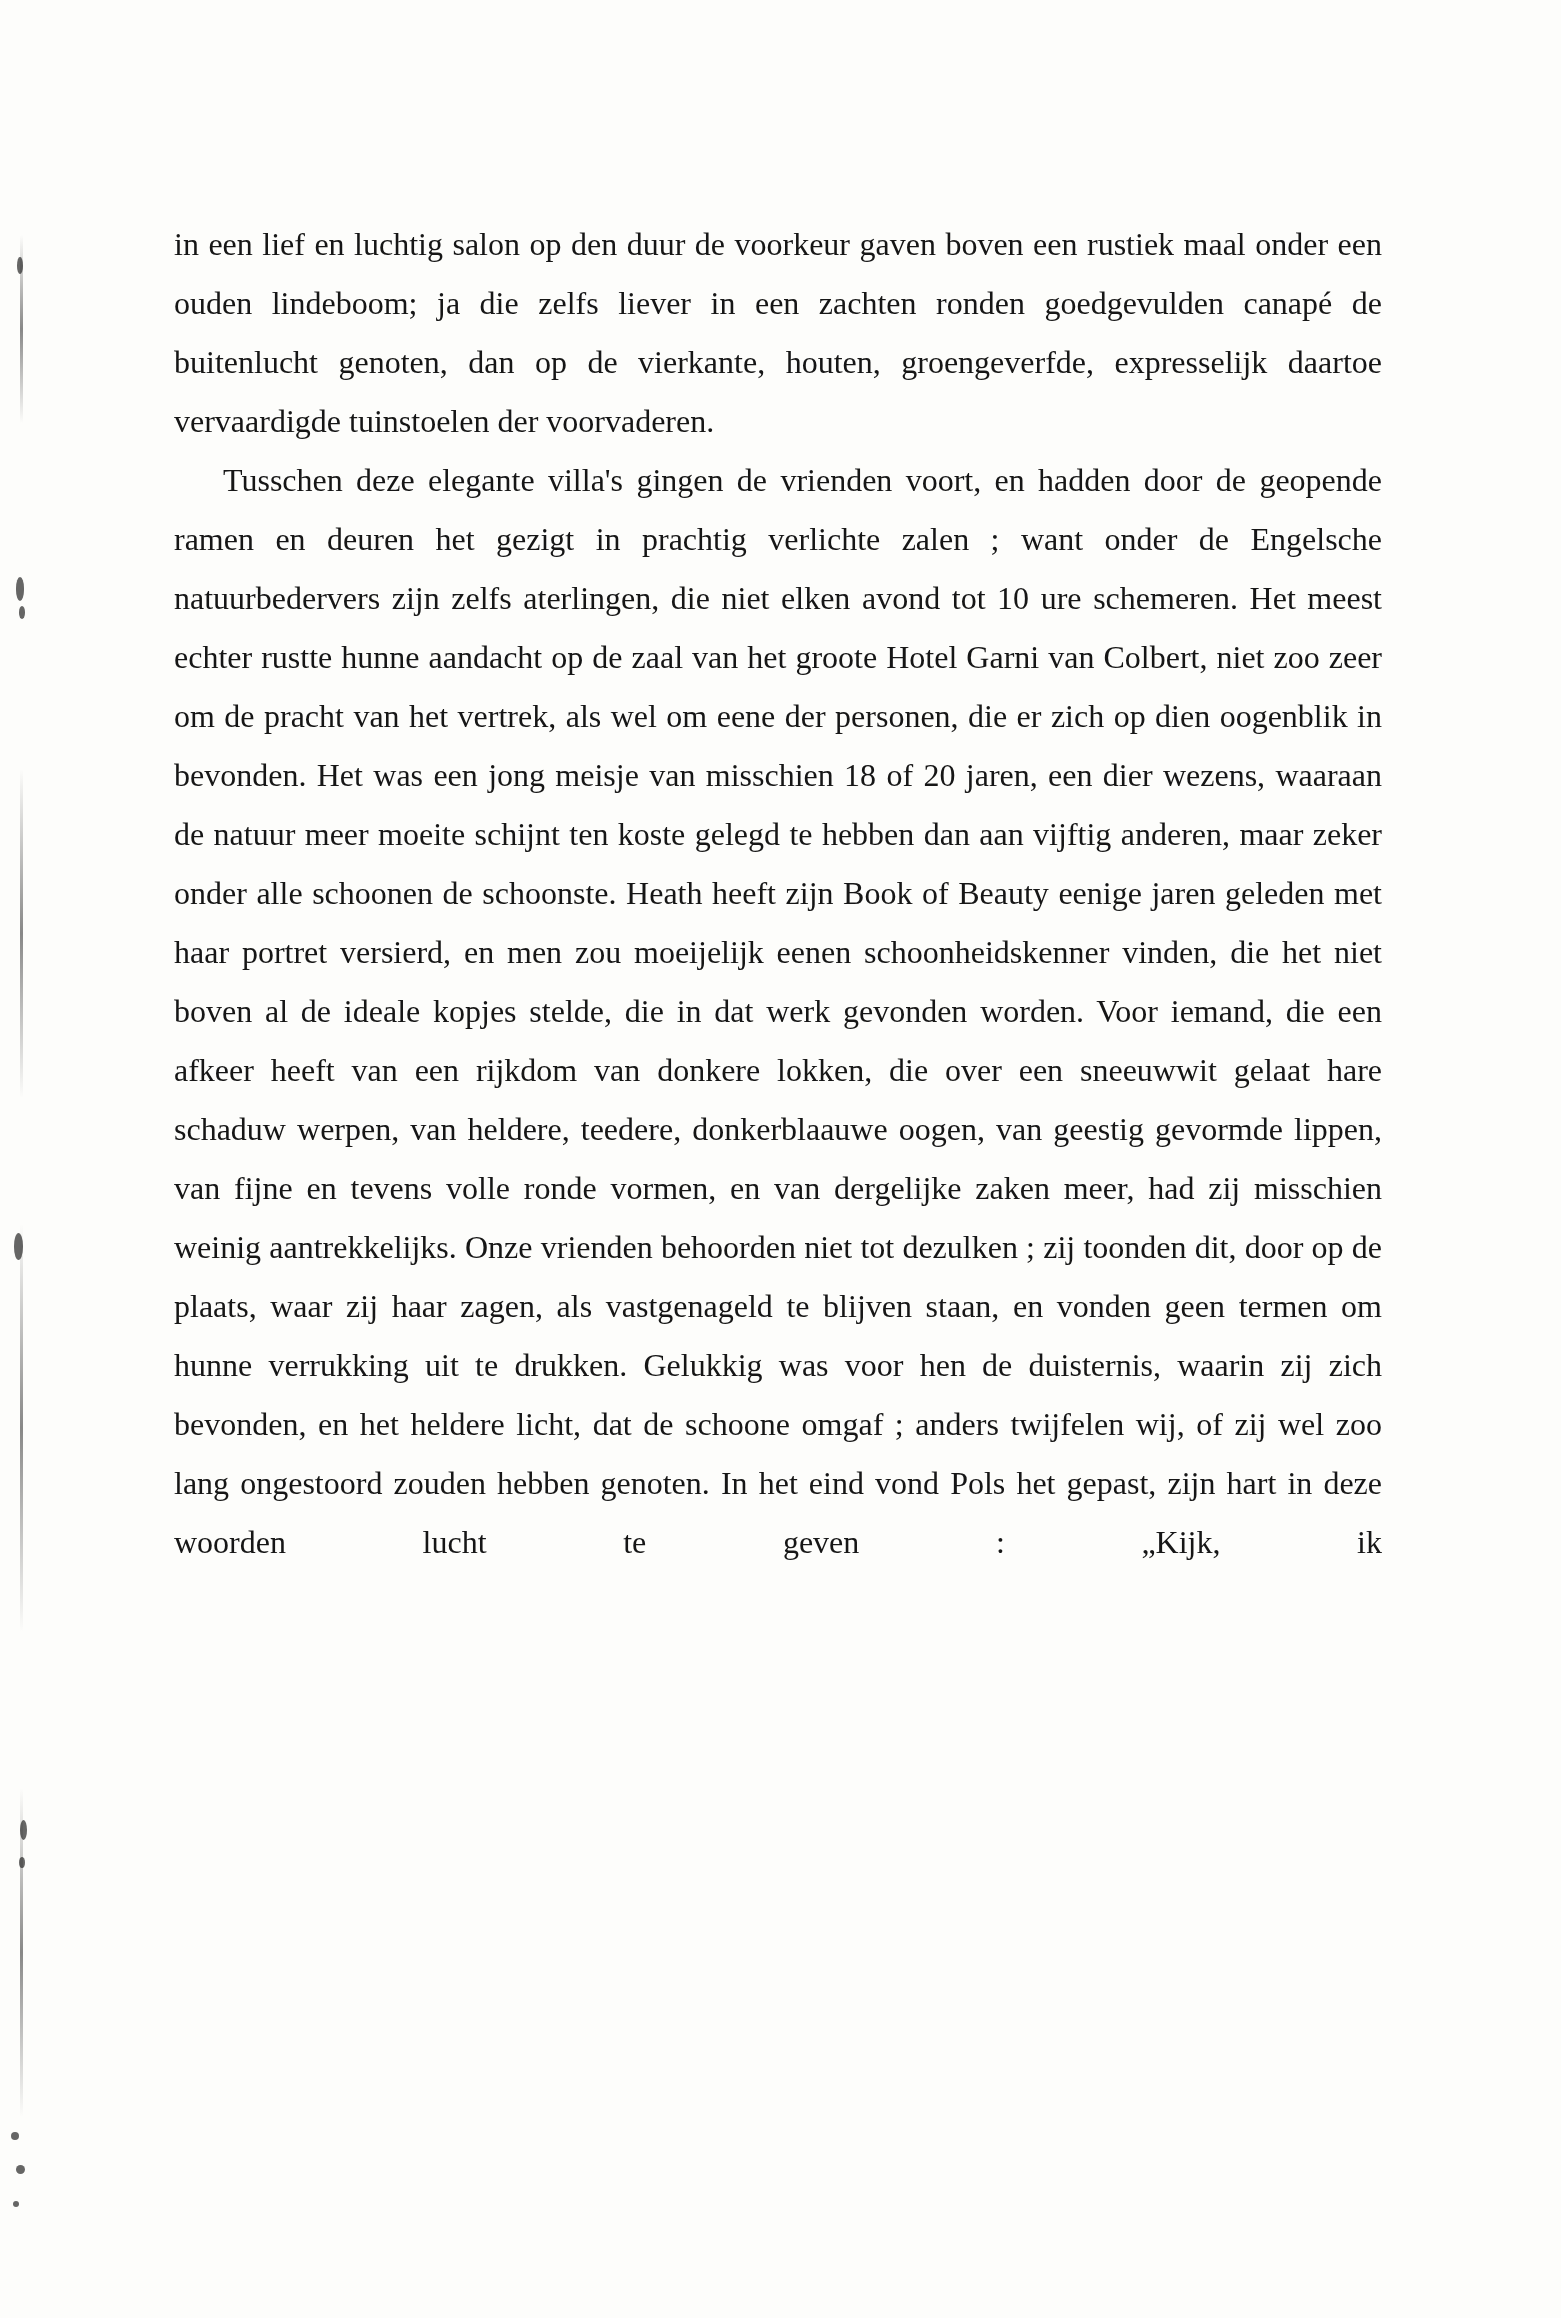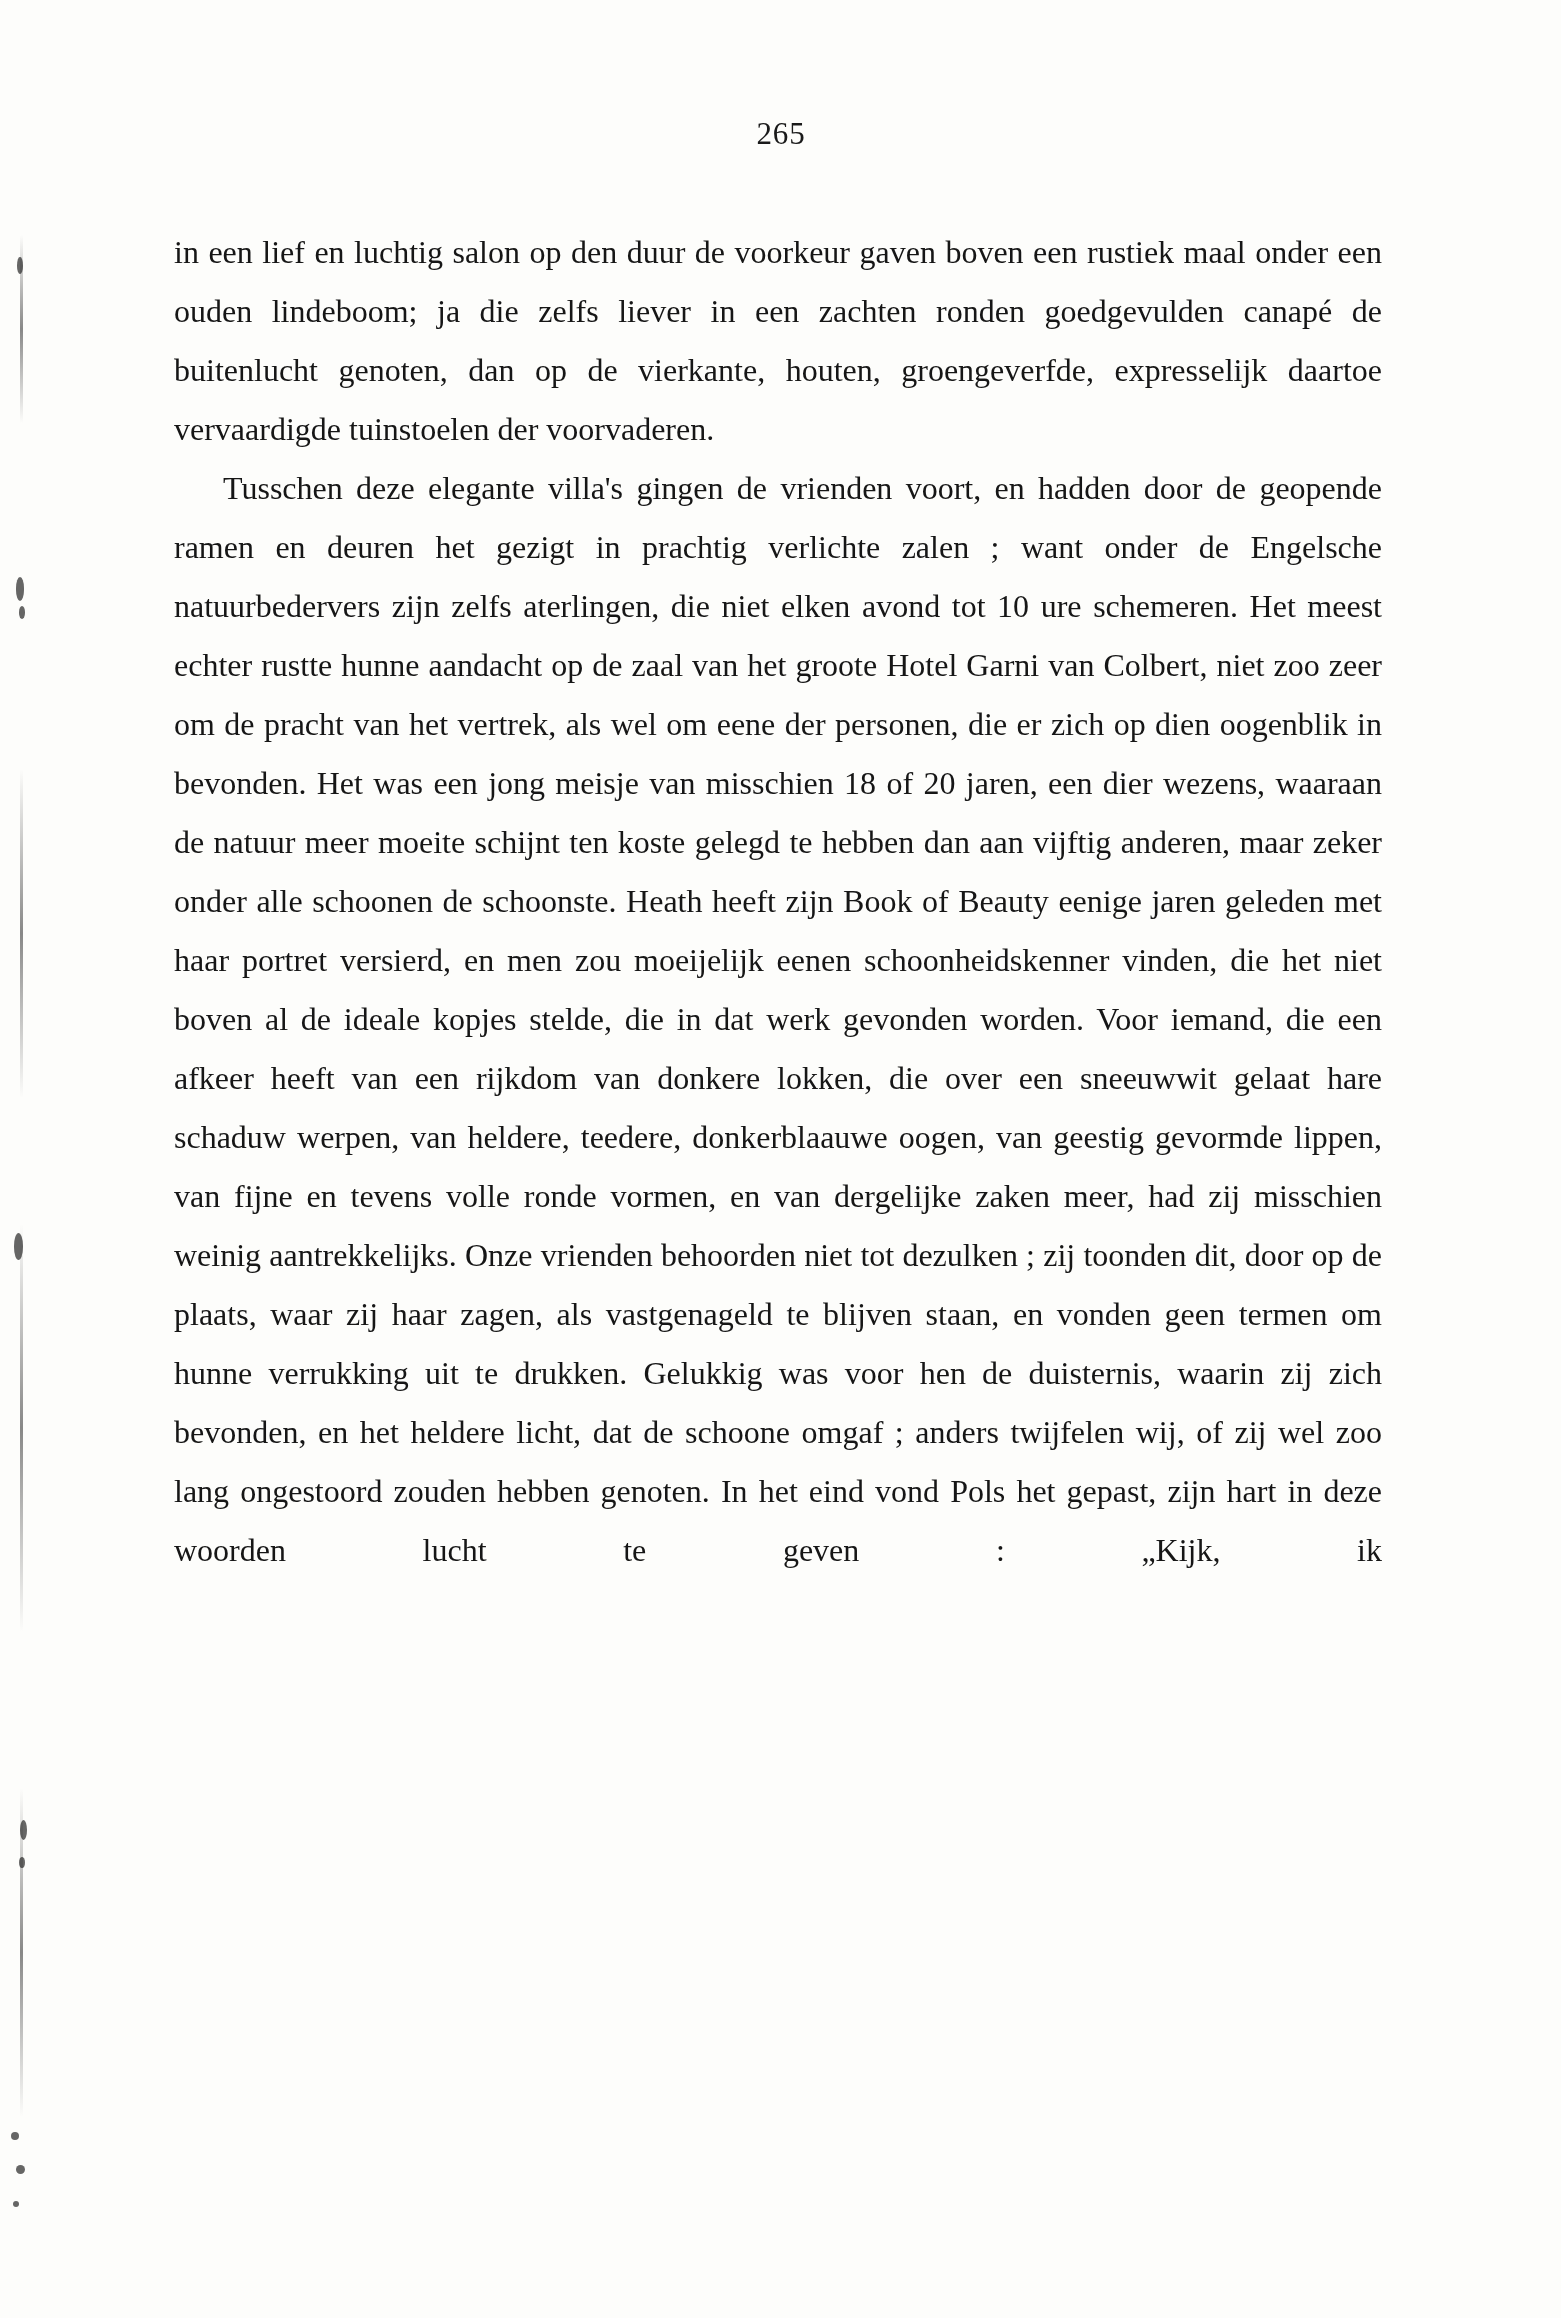--- a/index.html
+++ b/index.html
@@ -52,21 +52,21 @@
     width: 100%;
     text-align: center;
     font-size: 31px;
     letter-spacing: 0.8px;
     font-family: "Liberation Serif", serif;
   }
 
   .text-column {
     position: absolute;
     left: 174px;
-    top: 223px;
+    top: 215px;
     width: 1208px;
   }
 
   p.body-par {
     margin: 0;
     font-size: 32px;
     line-height: 59px;
     text-align: justify;
     text-justify: inter-word;
     font-family: "Liberation Serif", serif;
@@ -106,21 +106,20 @@
     <div class="speck" style="left:15.7px; top:577px; width:8.6px; height:23.5px;"></div>
     <div class="speck" style="left:19px; top:606px; width:6.3px; height:12.6px;"></div>
     <div class="speck" style="left:14px; top:1233px; width:9.4px; height:27px;"></div>
     <div class="speck" style="left:20.4px; top:1820px; width:7px; height:20.4px;"></div>
     <div class="speck" style="left:19px; top:1857px; width:5.5px; height:11px;"></div>
     <div class="speck" style="left:11px; top:2132px; width:7.8px; height:7.8px;"></div>
     <div class="speck" style="left:15.7px; top:2165px; width:9.4px; height:9.4px;"></div>
     <div class="speck" style="left:12.6px; top:2201px; width:6.3px; height:6.3px;"></div>
   </div>
 
-  <div class="page-number">265</div>
 
   <div class="text-column">
     <p class="body-par" id="par-0">in een lief en luchtig salon op den duur de voorkeur gaven boven een rustiek maal onder een ouden lindeboom; ja die zelfs liever in een zachten ronden goedgevulden canapé de buitenlucht genoten, dan op de vierkante, houten, groengeverfde, expresselijk daartoe vervaardigde tuinstoelen der voorvaderen.</p>
     <p class="body-par indent" id="par-1">Tusschen deze elegante villa's gingen de vrienden voort, en hadden door de geopende ramen en deuren het gezigt in prachtig verlichte zalen ; want onder de Engelsche natuurbedervers zijn zelfs aterlingen, die niet elken avond tot 10 ure schemeren. Het meest echter rustte hunne aandacht op de zaal van het groote <span class="ital">Hotel Garni</span> van Colbert, niet zoo zeer om de pracht van het vertrek, als wel om eene der personen, die er zich op dien oogenblik in bevonden. Het was een jong meisje van misschien 18 of 20 jaren, een dier wezens, waaraan de natuur meer moeite schijnt ten koste gelegd te hebben dan aan vijftig anderen, maar zeker onder alle schoonen de schoonste. Heath heeft zijn <span class="ital">Book of Beauty</span> eenige jaren geleden met haar portret versierd, en men zou moeijelijk eenen schoonheidskenner vinden, die het niet boven al de ideale kopjes stelde, die in dat werk gevonden worden. Voor iemand, die een afkeer heeft van een rijkdom van donkere lokken, die over een sneeuwwit gelaat hare schaduw werpen, van heldere, teedere, donkerblaauwe oogen, van geestig gevormde lippen, van fijne en tevens volle ronde vormen, en van dergelijke zaken meer, had zij misschien weinig aantrekkelijks. Onze vrienden behoorden niet tot dezulken ; zij toonden dit, door op de plaats, waar zij haar zagen, als vastgenageld te blijven staan, en vonden geen termen om hunne verrukking uit te drukken. Gelukkig was voor hen de duisternis, waarin zij zich bevonden, en het heldere licht, dat de schoone omgaf ; anders twijfelen wij, of zij wel zoo lang ongestoord zouden hebben genoten. In het eind vond Pols het gepast, zijn hart in deze woorden lucht te geven : „Kijk, ik</p>
   </div>
 
 </div>
 
 
 </body></html>

